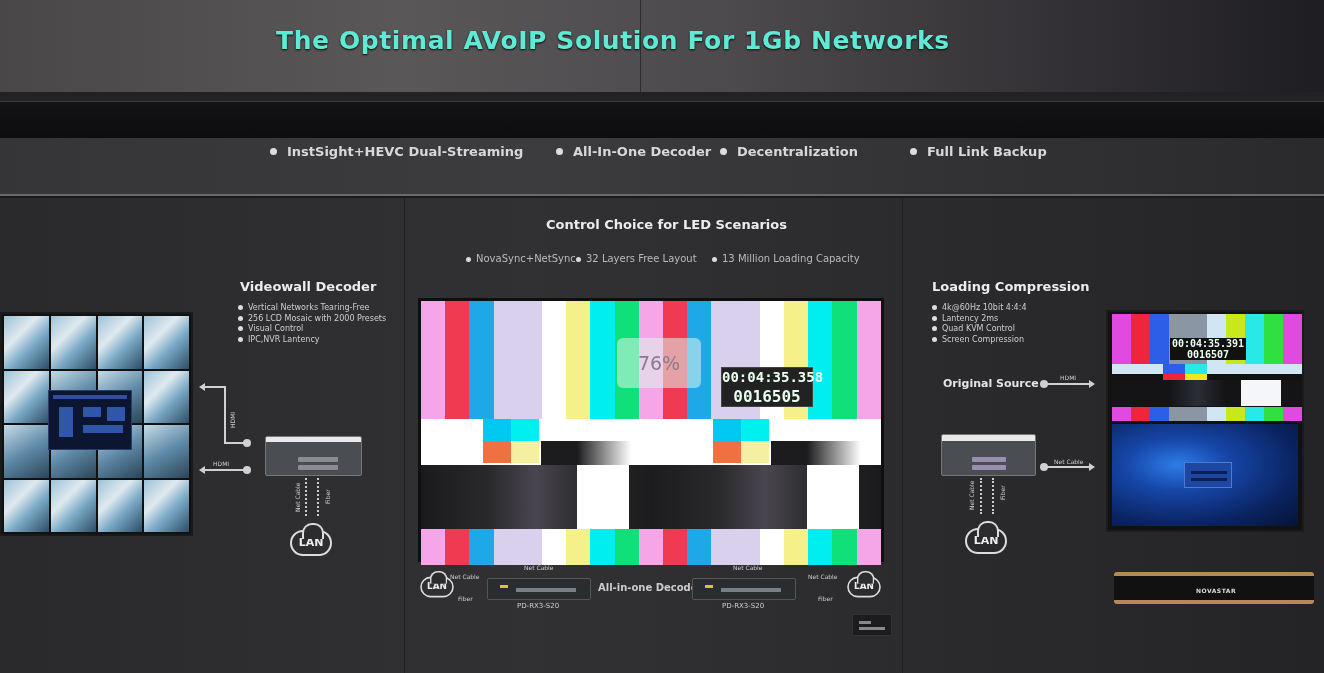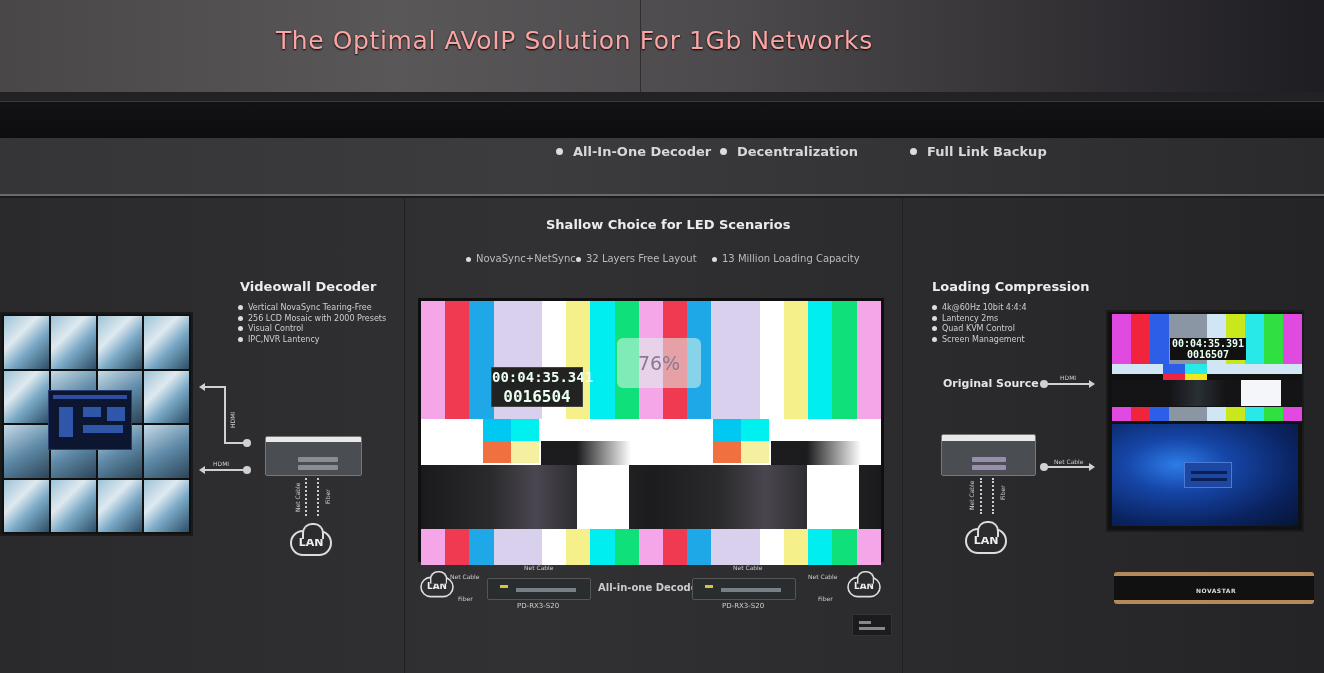--- a/index.html
+++ b/index.html
@@ -3,21 +3,21 @@
 <meta charset="utf-8">
 <style>
   *{box-sizing:border-box;margin:0;padding:0}
   html,body{width:1324px;height:673px;overflow:hidden;background:#1a1a1c}
   body{font-family:"DejaVu Sans","Liberation Sans",sans-serif;position:relative;color:#e8e8e8}
   .abs{position:absolute}
   
   #banner{left:0;top:0;width:1324px;height:92px;
     background:linear-gradient(90deg,#4a4749 0%,#5a5759 30%,#4c4a4c 55%,#2e2c30 85%,#1e1d22 100%)}
   #banner .seam{position:absolute;left:640px;top:0;width:1px;height:92px;background:#2f2d30}
-  #banner-title{left:276px;top:26px;font-size:25px;font-weight:normal;color:#fca5a5;letter-spacing:.6px;
+  #banner-title{left:276px;top:26px;font-size:25px;font-weight:bold;color:#5eead4;letter-spacing:.6px;
     text-shadow:0 1px 2px #000}
   #header-strip{left:0;top:92px;width:1324px;height:48px;background:linear-gradient(#141416,#0d0d0f)}
   #header-strip .ledge{position:absolute;left:0;top:0;width:100%;height:10px;background:#222224;border-bottom:1px solid #3a3a3c}
   #features-bar{left:0;top:138px;width:1324px;height:58px;
     background:linear-gradient(90deg,#353437 0%,#3c3b3e 40%,#2a292c 100%);border-bottom:2px solid #6a6a6c}
   .feat{position:absolute;top:6px;font-size:13px;font-weight:bold;color:#d8d8d8;white-space:nowrap}
   .feat::before{content:"";display:inline-block;width:7px;height:7px;border-radius:50%;background:#ddd;margin-right:10px;vertical-align:1px}
   
   #wall{left:0;top:198px;width:1324px;height:475px;background:linear-gradient(90deg,#2a2a2c,#313033 40%,#2b2a2d 70%,#242326)}
   .panel-seam{position:absolute;top:0;width:1px;height:475px;background:#1f1f21}
@@ -76,38 +76,39 @@
 <div id="banner" class="abs">
   <div class="seam"></div>
 </div>
 <div id="banner-title" class="abs">The Optimal AVoIP Solution For 1Gb Networks</div>
 
 <div id="header-strip" class="abs">
     <div class="ledge"></div>
   </div>
 
 <div id="features-bar" class="abs">
+  <div class="feat" style="left:270px">InstSight+HEVC Dual-Streaming</div>
   <div class="feat" style="left:556px">All-In-One Decoder</div>
   <div class="feat" style="left:720px">Decentralization</div>
   <div class="feat" style="left:910px">Full Link Backup</div>
 </div>
 
 <div id="wall" class="abs">
   <div class="panel-seam" style="left:404px"></div>
   <div class="panel-seam" style="left:902px"></div>
 </div>
 
-<div class="sec-title" style="left:546px;top:217px">Shallow Choice for LED Scenarios</div>
+<div class="sec-title" style="left:546px;top:217px">Control Choice for LED Scenarios</div>
 <div class="mini-bullets" style="left:466px;top:253px"><span>NovaSync+NetSync</span></div>
 <div class="mini-bullets" style="left:576px;top:253px"><span>32 Layers Free Layout</span></div>
 <div class="mini-bullets" style="left:712px;top:253px"><span>13 Million Loading Capacity</span></div>
 
 <div class="sec-title" style="left:240px;top:279px">Videowall Decoder</div>
 <ul class="bullets" style="left:238px;top:303px">
-  <li>Vertical NovaSync Tearing-Free</li>
+  <li>Vertical Networks Tearing-Free</li>
   <li>256 LCD Mosaic with 2000 Presets</li>
   <li>Visual Control</li>
   <li>IPC,NVR Lantency</li>
 </ul>
 
 <div id="videowall" class="abs">
   <div class="vw-tile"></div>
   <div class="vw-tile"></div>
   <div class="vw-tile"></div>
   <div class="vw-tile"></div>
@@ -197,23 +198,23 @@
       <div style="background: rgb(240, 58, 82);"></div>
       <div style="background: rgb(31, 168, 232);"></div>
       <div style="background: rgb(216, 208, 236);"></div>
       <div style="background: rgb(216, 208, 236);"></div>
       <div style="background: rgb(255, 255, 255);"></div>
       <div style="background: rgb(245, 240, 138);"></div>
       <div style="background: rgb(0, 238, 240);"></div>
       <div style="background: rgb(15, 224, 122);"></div>
       <div style="background: rgb(244, 166, 232);"></div>
     </div>
-  <div class="tc" style="left:70px;top:66px;width:92px">
-    <div style="font-size:14px">00:04:35.341</div>
-    <div>0016504</div>
+  <div class="tc" style="left:300px;top:66px;width:92px">
+    <div style="font-size:14px">00:04:35.358</div>
+    <div>0016505</div>
   </div>
 </div>
 
 <div id="zoom-overlay" class="abs">76%</div>
 
 <div class="cloud" style="left:416px;top:574px;transform:scale(.8)">LAN</div>
 <div class="tiny" style="left:450px;top:573px">Net Cable</div>
 <div class="tiny" style="left:458px;top:595px">Fiber</div>
 <div class="tiny" style="left:524px;top:564px">Net Cable</div>
 <div class="decoder" style="left:487px;top:578px;width:104px;height:22px">
@@ -235,21 +236,21 @@
 <div id="placard" class="abs">
   <i style="top:6px;width:12px"></i>
   <i style="top:12px;width:26px"></i>
 </div>
 
 <div class="sec-title" style="left:932px;top:279px">Loading Compression</div>
 <ul class="bullets" style="left:932px;top:303px">
   <li>4k@60Hz 10bit 4:4:4</li>
   <li>Lantency 2ms</li>
   <li>Quad KVM Control</li>
-  <li>Screen Management</li>
+  <li>Screen Compression</li>
 </ul>
 <div class="abs" style="left:943px;top:377px;font-size:11px;font-weight:bold;color:#e4e4e4">Original Source</div>
 <div class="node" style="left:1040px;top:380px"></div>
 <div class="arrow-line r" style="left:1046px;top:383px;width:44px"></div>
 <div class="tiny" style="left:1060px;top:374px">HDMI</div>
 
 <div class="encoder" style="left:941px;top:434px;width:95px;height:42px">
   <div class="port" style="left:30px;top:22px;width:34px;background:#9a8eb0"></div>
   <div class="port" style="left:30px;top:30px;width:34px;background:#9a8eb0"></div>
 </div>

